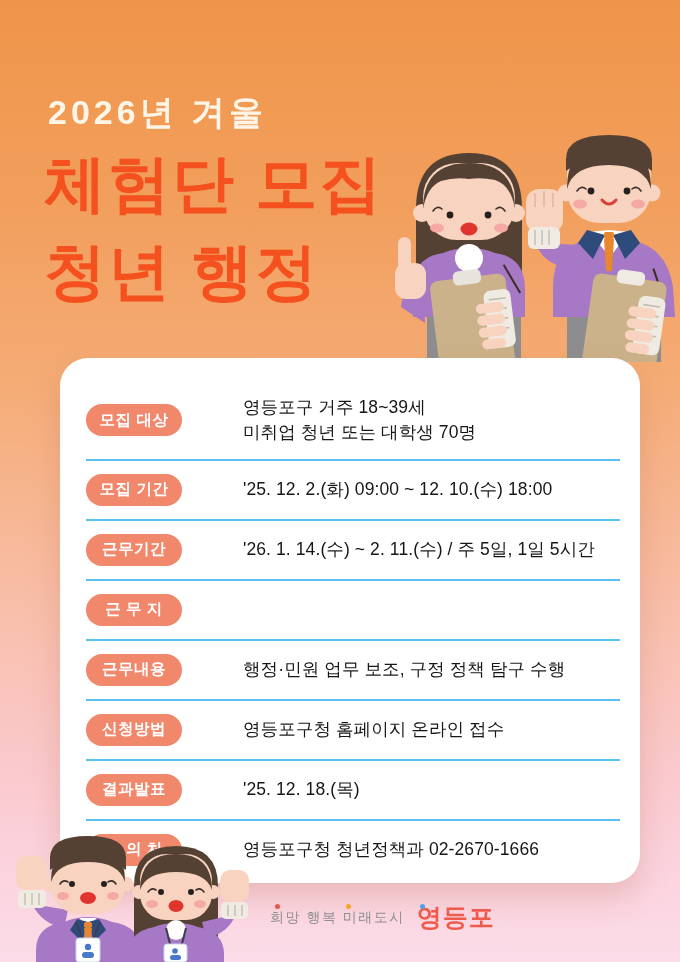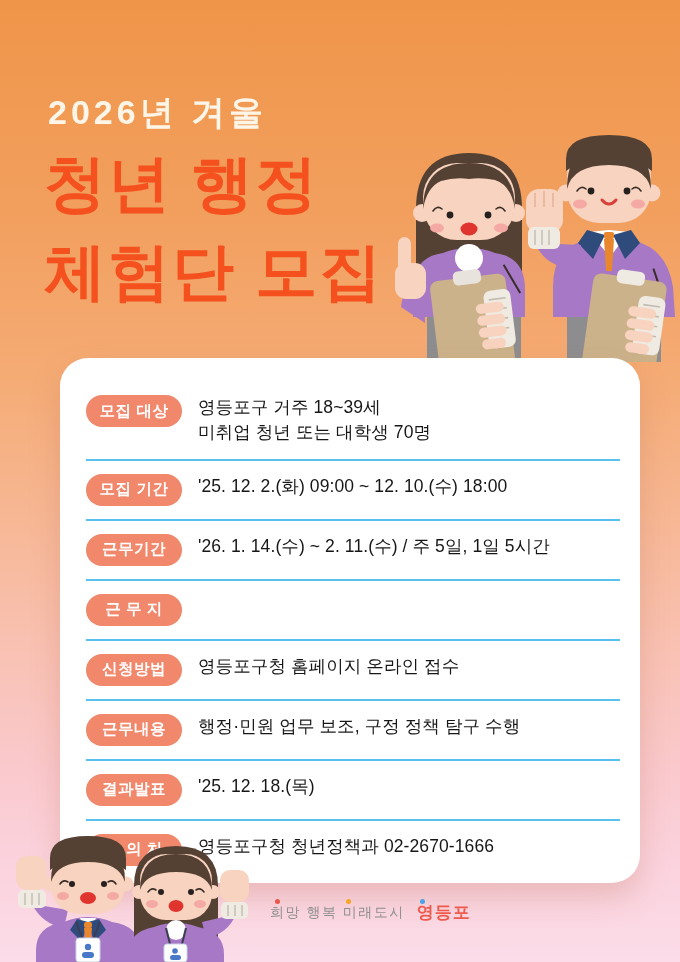--- a/index.html
+++ b/index.html
@@ -30,23 +30,24 @@
   .illus-top{position:absolute;left:383px;top:127px;width:297px;height:235px;z-index:1;}
   .illus-bottom{position:absolute;left:0px;top:832px;width:250px;height:130px;z-index:4;}
   
   .card{
     position:absolute;left:60px;top:358px;width:580px;height:525px;
     background:#ffffff;border-radius:28px;z-index:2;
     box-shadow:0 14px 30px rgba(190,110,85,.28);
     padding:24px 20px 0 26px;
   }
   .info-row{
-    display:flex;
+    display:flex;align-items:center;
     padding:13px 0;
     border-bottom:2px solid #58C1EF;
+    gap:45px;
   }
   .info-row:last-child{border-bottom:none;}
   .pill{
     flex:none;width:96px;height:32px;border-radius:16px;
     background:#F1876B;color:#ffffff;
     display:flex;align-items:center;justify-content:center;
     font-size:15.5px;font-weight:700;letter-spacing:.5px;
   }
   .row-content{
     margin-left:16px;font-size:17.5px;font-weight:500;
@@ -60,33 +61,33 @@
   }
   .slogan{
     position:relative;font-size:14px;color:#8F8F8F;
     letter-spacing:1.5px;font-weight:500;
   }
   .slogan .dot{position:absolute;width:5px;height:5px;border-radius:50%;top:-5px;}
   .dot-red{left:5px;background:#E8574D;}
   .dot-orange{left:76px;background:#F5A623;}
   .dot-blue{left:150px;background:#4AA3E8;}
   .brand{
-    margin-left:12px;font-size:17px;font-weight:800;color:#EE5B4C;
+    margin-left:12px;font-size:25px;font-weight:800;color:#EE5B4C;
     letter-spacing:1px;
   }
 </style>
 </head>
 <body>
 
 <div class="poster">
 
   <div class="subtitle">2026년 겨울</div>
   <div class="big-title">
+    <span>체험단 모집</span>
     <span>청년 행정</span>
-    <span>체험단 모집</span>
   </div>
 
   <svg class="illus-top" viewBox="0 0 297 235">
 
     <g>
       <path d="M33 82 Q33 26 86 26 Q139 26 139 82 L139 172 Q139 188 122 188 L50 188 Q33 188 33 172 Z" fill="#554134"></path>
       <rect x="44" y="188" width="94" height="47" fill="#8D8D8F"></rect>
       <path d="M30 190 L30 162 Q30 130 60 126 Q72 121 86 121 Q100 121 112 126 Q142 130 142 162 L142 190 Z" fill="#A678C6"></path>
       <g>
         <path d="M40 148 Q20 158 18 180 L42 196 Z" fill="#A678C6"></path>
@@ -196,29 +197,29 @@
     <div class="info-row">
       <div class="pill">근무기간</div>
       <div class="row-content">
         <div class="row-line">'26. 1. 14.(수) ~ 2. 11.(수) / 주 5일, 1일 5시간</div>
       </div>
     </div>
     <div class="info-row">
       <div class="pill">근 무 지</div>
     </div>
     <div class="info-row">
+      <div class="pill">근무내용</div>
+      <div class="row-content">
+        <div class="row-line">행정·민원 업무 보조, 구정 정책 탐구 수행</div>
+      </div>
+    </div>
+    <div class="info-row">
       <div class="pill">신청방법</div>
       <div class="row-content">
         <div class="row-line">영등포구청 홈페이지 온라인 접수</div>
-      </div>
-    </div>
-    <div class="info-row">
-      <div class="pill">근무내용</div>
-      <div class="row-content">
-        <div class="row-line">행정·민원 업무 보조, 구정 정책 탐구 수행</div>
       </div>
     </div>
     <div class="info-row">
       <div class="pill">결과발표</div>
       <div class="row-content">
         <div class="row-line">'25. 12. 18.(목)</div>
       </div>
     </div>
     <div class="info-row">
       <div class="pill">문 의 처</div>

